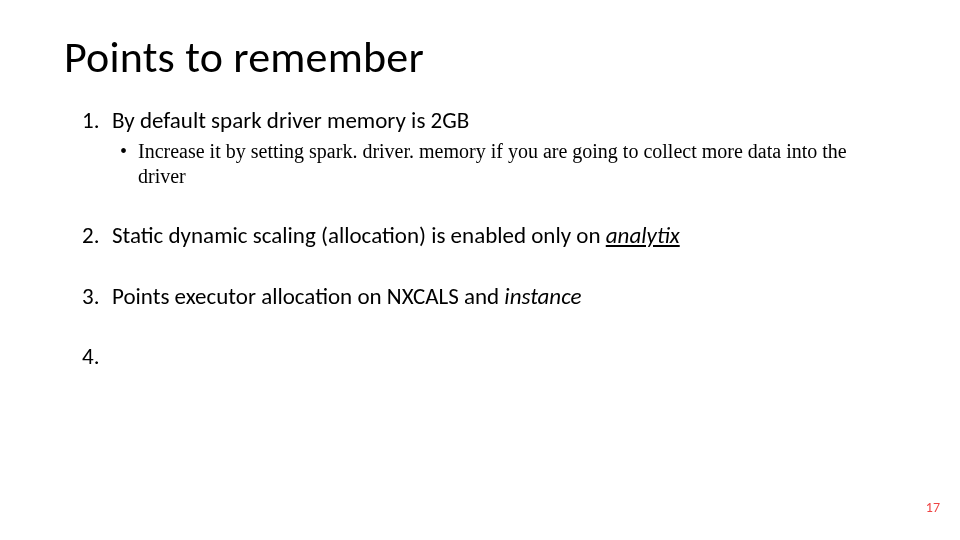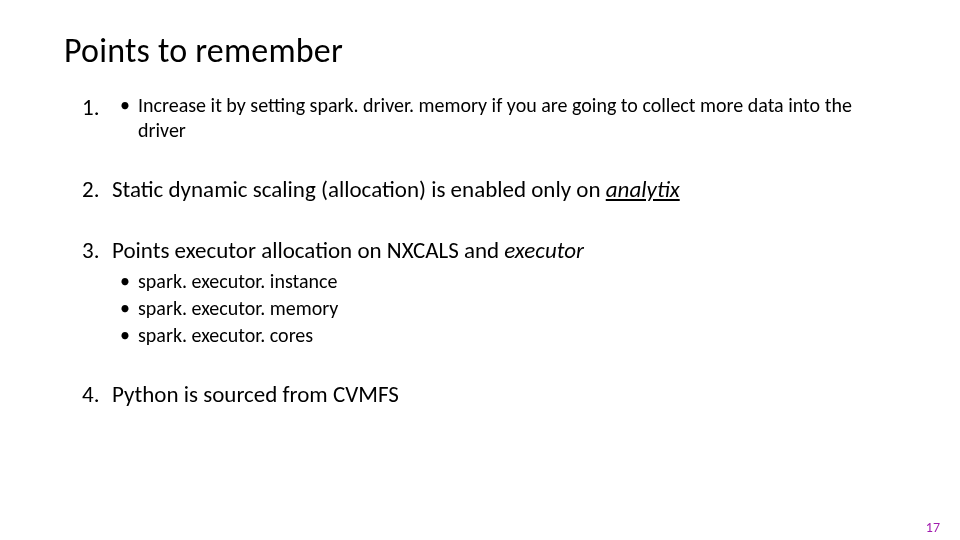--- a/index.html
+++ b/index.html
@@ -1,55 +1,50 @@
 <!DOCTYPE html>
 <html><head>
   <meta charset="utf-8">
   <style>
     * { margin: 0; padding: 0; box-sizing: border-box; }
     html, body { width: 960px; height: 540px; background: #fff; font-family: Calibri, "Segoe UI", Arial, sans-serif; color: #000; }
     .slide { position: relative; width: 960px; height: 540px; padding: 30px 64px 20px 64px; }
-    .title { font-size: 34px; font-weight: 400; margin-bottom: 22px; letter-spacing: 0.2px; }
+    .title { font-size: 44px; font-weight: 400; margin-bottom: 22px; letter-spacing: 0.2px; }
     ol.main { list-style: none; counter-reset: item; padding-left: 18px; }
     ol.main > li { counter-increment: item; position: relative; font-size: 23px; margin-bottom: 32px; padding-left: 30px; line-height: 1.25; }
     ol.main > li::before { content: counter(item) "."; position: absolute; left: 0; top: 0; }
-    ul.sub { list-style: none; margin-top: 4px; padding-left: 8px; }
+    ul.sub { list-style: none; margin-top: 4px; padding-left: 8px; font-family: Liberation Serif, serif; }
     ul.sub > li { position: relative; font-size: 20px; line-height: 1.25; padding-left: 18px; margin-bottom: 2px; }
     ul.sub > li::before { content: "•"; position: absolute; left: 0; top: 0; }
     .italic { font-style: italic; }
     .underline { text-decoration: underline; }
-    .pagenum { position: absolute; right: 20px; bottom: 4px; font-size: 14px; color: #a21caf; }
+    .pagenum { position: absolute; right: 20px; bottom: 24px; font-size: 14px; color: #ef4444; }
   </style>
 </head>
 <body>
 
 <div class="slide">
   <h1 class="title">Points to remember</h1>
 
   <ol class="main">
 
     <li>
+      <span>By default spark driver memory is 2GB</span>
       <ul class="sub">
         <li>Increase it by setting spark. driver. memory if you are going to collect more data into the driver</li>
       </ul>
     </li>
 
     <li>
       <span>Static dynamic scaling (allocation) is enabled only on </span><span class="italic underline">analytix</span>
     </li>
 
     <li>
-      <span>Points executor allocation on NXCALS and </span><span class="italic">executor</span>
-      <ul class="sub">
-        <li>spark. executor. instance</li>
-        <li>spark. executor. memory</li>
-        <li>spark. executor. cores</li>
-      </ul>
+      <span>Points executor allocation on NXCALS and </span><span class="italic">instance</span>
     </li>
 
     <li>
-      <span>Python is sourced from CVMFS</span>
     </li>
 
   </ol>
 
   <div class="pagenum">17</div>
 </div>
 
 </body></html>

